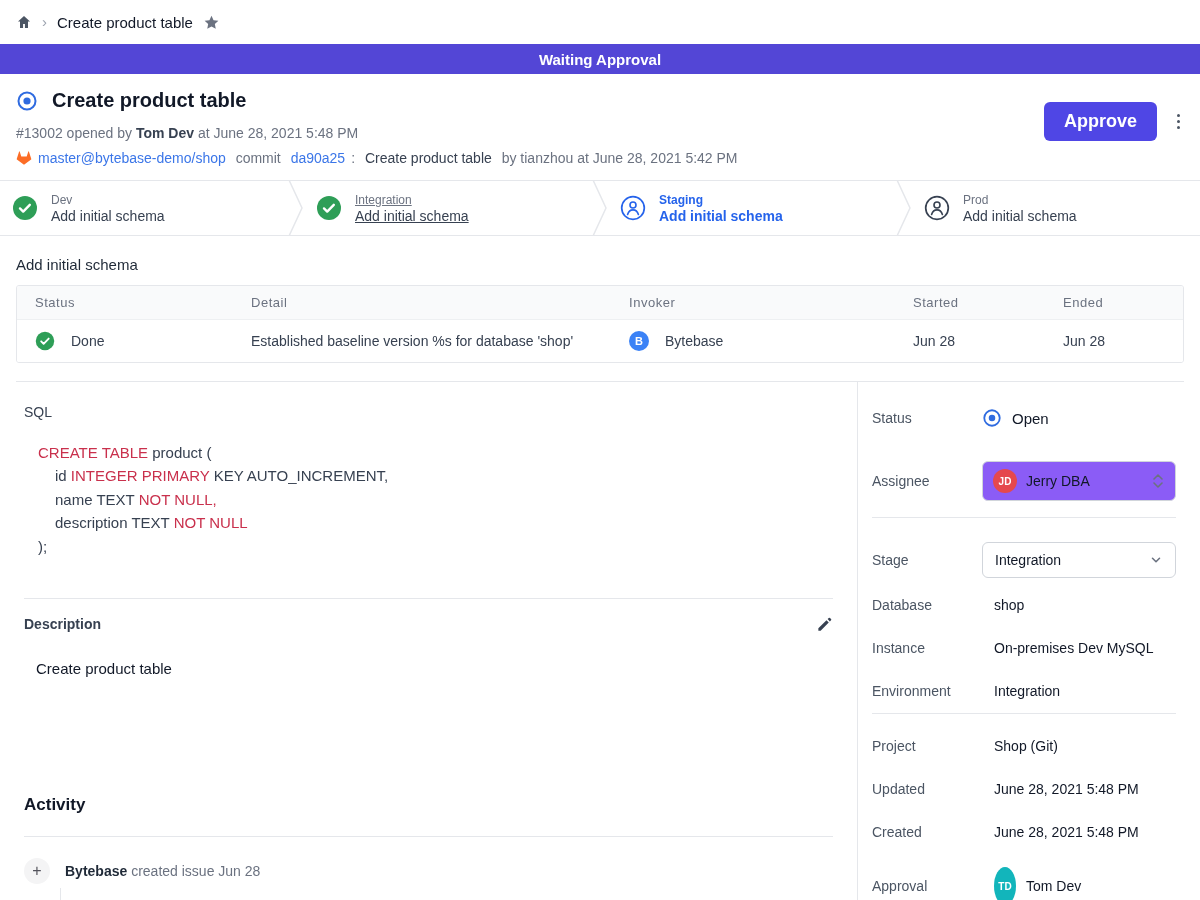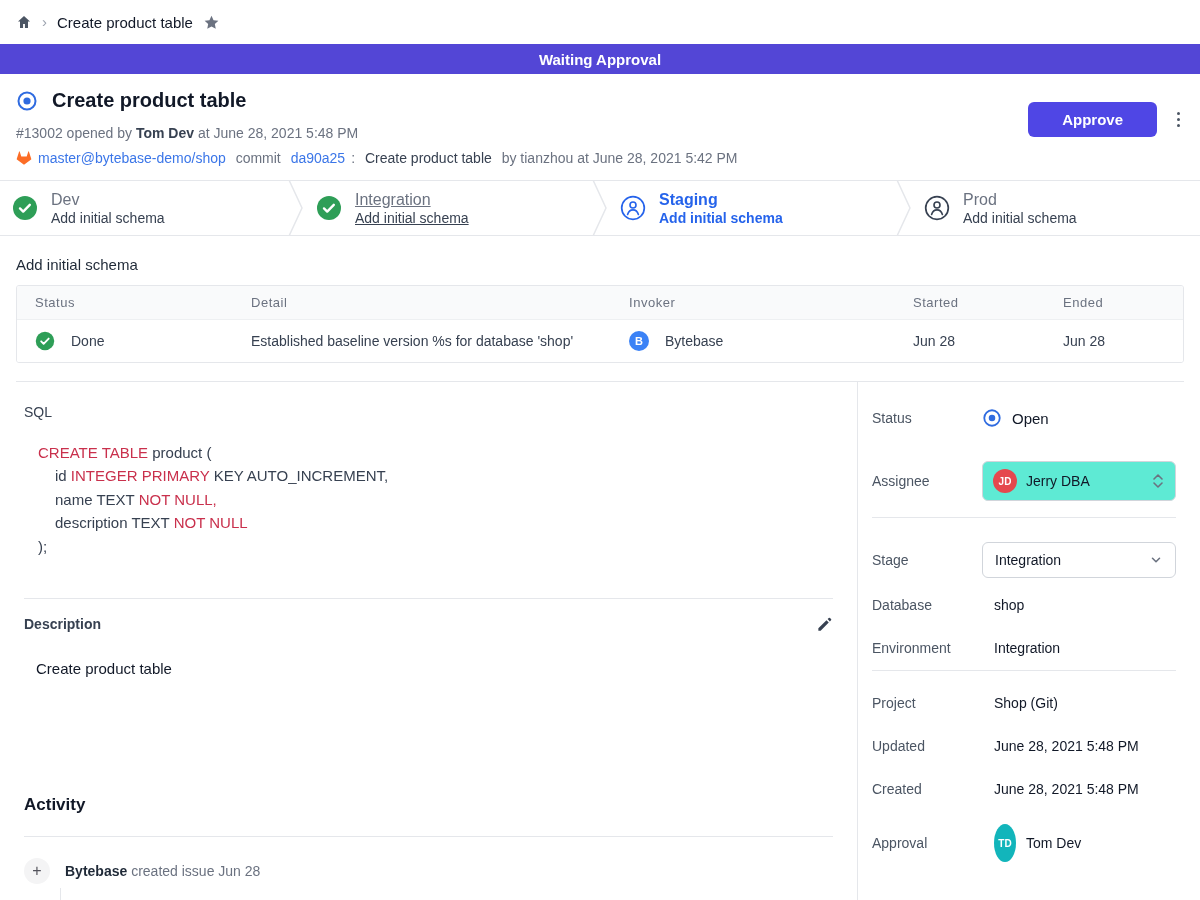--- a/index.html
+++ b/index.html
@@ -22,29 +22,29 @@
 
   
   .issue-header { position:relative; padding:15px 16px 14px; }
   .title-row { display:flex; align-items:center; gap:14px; }
   .issue-title { font-size:20px; font-weight:bold; color:#111827; }
   .meta-line { margin-top:13px; font-size:14px; color:#6b7280; }
   .meta-author { color:#374151; font-weight:bold; }
   .commit-line { margin-top:9px; font-size:14px; color:#6b7280; display:flex; align-items:center; gap:6px; flex-wrap:nowrap; white-space:pre; }
   .commit-msg { color:#374151; }
   .header-actions { position:absolute; right:16px; top:28px; display:flex; align-items:center; gap:16px; }
-  .approve-btn { background:#4f46e5; color:#fff; border:none; border-radius:6px; padding:9px 34px; font-size:15px; font-weight:bold; cursor:pointer; font-family:inherit;text-align:right; }
+  .approve-btn { background:#4f46e5; color:#fff; border:none; border-radius:6px; padding:9px 20px; font-size:18px; font-weight:bold; cursor:pointer; font-family:inherit;text-align:right; }
   .kebab { display:flex; flex-direction:column; gap:3px; cursor:pointer; padding:4px; }
   .kebab i { width:3px; height:3px; border-radius:50%; background:#4b5563; }
 
   
   .stage-bar { display:flex; align-items:stretch; border-top:1px solid #e5e7eb; border-bottom:1px solid #e5e7eb; height:56px; }
   .stage { flex:1; display:flex; align-items:center; gap:13px; padding-left:12px; cursor:pointer; }
   .stage-texts { display:flex; flex-direction:column; gap:1px; }
-  .stage-env { font-size:16px; color:#6b7280; }
+  .stage-env { font-size:12px; color:#6b7280; }
   .stage-task { font-size:14px; color:#374151; }
   .stage.linked .stage-env, .stage.linked .stage-task { text-decoration:underline; }
   .stage.active { color:#2563eb; }
   .stage.active .stage-env, .stage.active .stage-task { color:#2563eb; font-weight:bold; }
   .stage-sep { display:flex; align-items:center; }
   .person-icon { color:#374151; }
   .stage.active .person-icon { color:#2563eb; }
 
   
   .task-section { padding:12px 16px 0; }
@@ -92,21 +92,21 @@
   .side-value { font-size:14px; color:#111827; }
   .side-value-lg { font-size:15px; color:#111827; }
   .row-status { margin-bottom:33px; }
   .row-assignee { margin-bottom:16px; }
   .side-divider { border-top:1px solid #e5e7eb; margin:14px 0 24px; }
   .row-stage { margin-bottom:19px; }
   .row-db, .row-instance { margin-bottom:27px; }
   .row-env { margin-bottom:0; }
   .row-project, .row-updated, .row-created { margin-bottom:27px; }
   .status-value { display:flex; align-items:center; gap:10px; }
-  .select-box { width:194px; height:40px; border:1px solid #d1d5db; border-radius:6px; background:#5eead4; display:flex; align-items:center; gap:9px; padding:0 10px; cursor:pointer; }
+  .select-box { width:194px; height:40px; border:1px solid #d1d5db; border-radius:6px; background:#8b5cf6; display:flex; align-items:center; gap:9px; padding:0 10px; cursor:pointer; }
   .dropdown-box { width:194px; height:36px; border:1px solid #d1d5db; border-radius:6px; background:#fff; display:flex; align-items:center; padding:0 12px; cursor:pointer; font-size:14px; color:#111827; }
   .dropdown-box .chev { margin-left:auto; display:flex; }
   .avatar-24 { width:24px; height:24px; border-radius:50%; color:#fff; font-size:10px; font-weight:bold; display:flex; align-items:center; justify-content:center; flex-shrink:0; }
   .bg-red { background:#e5484d; }
   .bg-teal { background:#12b5bb; }
   .updown { margin-left:auto; display:flex; }
   .creator-value { display:flex; align-items:center; gap:10px; }
 </style>
 </head>
 <body>
@@ -334,20 +334,24 @@
               <path d="M4 6l4 4 4-4" fill="none" stroke="#6b7280" stroke-width="1.8" stroke-linecap="round" stroke-linejoin="round"></path>
             </svg>
         </span>
       </span>
     </div>
 
     <div class="side-row row-db">
       <span class="side-label">Database</span>
       <span class="side-value" style="padding-left:12px;text-align:center;">shop</span>
     </div>
+    <div class="side-row row-instance">
+      <span class="side-label">Instance</span>
+      <span class="side-value" style="padding-left:12px;">On-premises Dev MySQL</span>
+    </div>
     <div class="side-row row-env">
       <span class="side-label">Environment</span>
       <span class="side-value" style="padding-left:12px;">Integration</span>
     </div>
 
     <div class="side-divider"></div>
 
     <div class="side-row row-project">
       <span class="side-label">Project</span>
       <span class="side-value" style="padding-left:12px;">Shop (Git)</span>

